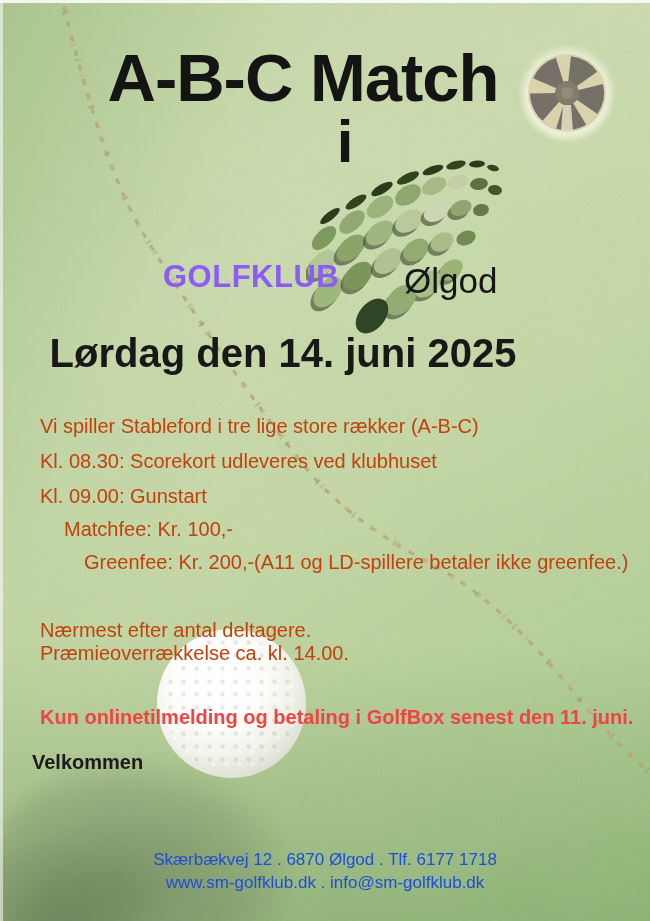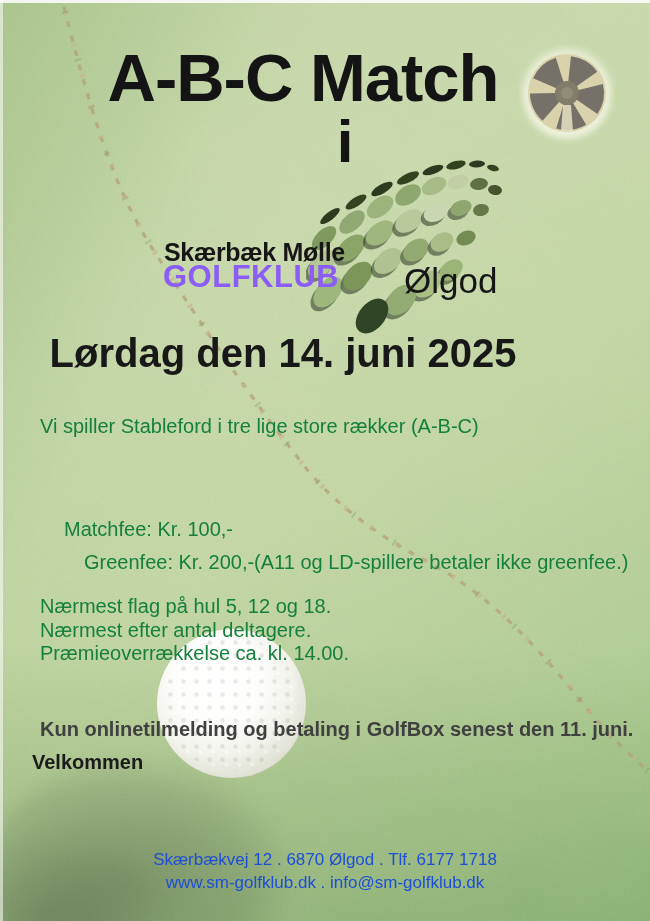--- a/index.html
+++ b/index.html
@@ -42,24 +42,24 @@
   .txt{position:absolute;white-space:nowrap;}
   .title{top:44px;left:0;width:566px;text-align:center;box-sizing:border-box;padding-left:40px;
     font-size:67px;font-weight:700;letter-spacing:-1px;color:#141414;line-height:1;}
   .connector{top:112px;left:0;width:650px;text-align:center;box-sizing:border-box;padding-left:40px;
     font-size:60px;font-weight:700;color:#141414;line-height:1;}
   .club-line1{top:238px;left:164px;font-size:25px;font-weight:600;letter-spacing:-0.3px;color:#161616;}
   .club-line2{top:261px;left:163px;font-size:31px;font-weight:700;letter-spacing:0.5px;color:#8b5cf6;line-height:1;}
   .club-city{top:263px;left:404px;font-size:35px;font-weight:400;color:#161616;line-height:1;}
   .date-heading{top:333px;left:0;width:578px;text-align:center;box-sizing:border-box;padding-right:12px;
     font-size:40px;font-weight:700;color:#181818;line-height:1;}
-  .body-line{left:40px;font-size:20px;color:#15803d;line-height:1;}
+  .body-line{left:40px;font-size:20px;color:#c2410c;line-height:1;}
   .d0{top:416px;} .d1{top:451px;} .d2{top:486px;} .d3{top:519px;margin-left:24px;} .d4{top:552px;margin-left:44px;}
   .p0{top:596px;} .p1{top:620px;} .p2{top:643px;}
-  .notice{top:706px;left:40px;font-size:20px;font-weight:700;color:#404040;margin-top:12px;}
+  .notice{top:706px;left:40px;font-size:20px;font-weight:700;color:#ef4444;}
   .welcome{top:751px;left:32px;font-size:20px;font-weight:700;color:#1b1b1b;}
   .footer-line{left:0;width:650px;text-align:center;font-size:17px;color:#1d4ed8;line-height:1;}
   .f0{top:851px;} .f1{top:874px;}
 </style>
 </head>
 <body>
 
 <div id="flyer">
 
   <div class="bg"></div>
@@ -171,31 +171,31 @@
       <ellipse cx="121" cy="128" rx="16" ry="11" transform="rotate(-42 121 128)" fill="#a9bf85"></ellipse>
       <ellipse cx="92" cy="148" rx="18" ry="12" transform="rotate(-46 92 148)" fill="#1c2813" opacity="0.5"></ellipse>
       <ellipse cx="95" cy="144" rx="18" ry="12" transform="rotate(-46 95 144)" fill="#93ac74"></ellipse>
       <ellipse cx="66" cy="160" rx="20" ry="13" transform="rotate(-50 66 160)" fill="#2f4526"></ellipse>
     </g>
   </svg>
 
   <div class="txt title">A-B-C Match</div>
   <div class="txt connector">i</div>
 
-  <div class="txt club-line1">Skærbæk Mølle</div>
   <div class="txt club-line2">GOLFKLUB</div>
   <div class="txt club-city">Ølgod</div>
 
   <div class="txt date-heading">Lørdag den 14. juni 2025</div>
 
   <div class="txt body-line d0">Vi spiller Stableford i tre lige store rækker (A-B-C)</div>
+  <div class="txt body-line d1">Kl. 08.30: Scorekort udleveres ved klubhuset</div>
+  <div class="txt body-line d2">Kl. 09.00: Gunstart</div>
   <div class="txt body-line d3">Matchfee: Kr. 100,-</div>
   <div class="txt body-line d4">Greenfee: Kr. 200,-(A11 og LD-spillere betaler ikke greenfee.)</div>
 
-  <div class="txt body-line p0">Nærmest flag på hul 5, 12 og 18.</div>
   <div class="txt body-line p1">Nærmest efter antal deltagere.</div>
   <div class="txt body-line p2">Præmieoverrækkelse ca. kl. 14.00.</div>
 
   <div class="txt notice">Kun onlinetilmelding og betaling i GolfBox senest den 11. juni.</div>
   <div class="txt welcome">Velkommen</div>
 
   <div class="txt footer-line f0">Skærbækvej 12 . 6870 Ølgod . Tlf. 6177 1718</div>
   <div class="txt footer-line f1">www.sm-golfklub.dk . info@sm-golfklub.dk</div>
 
   <div class="edge-top"></div>

